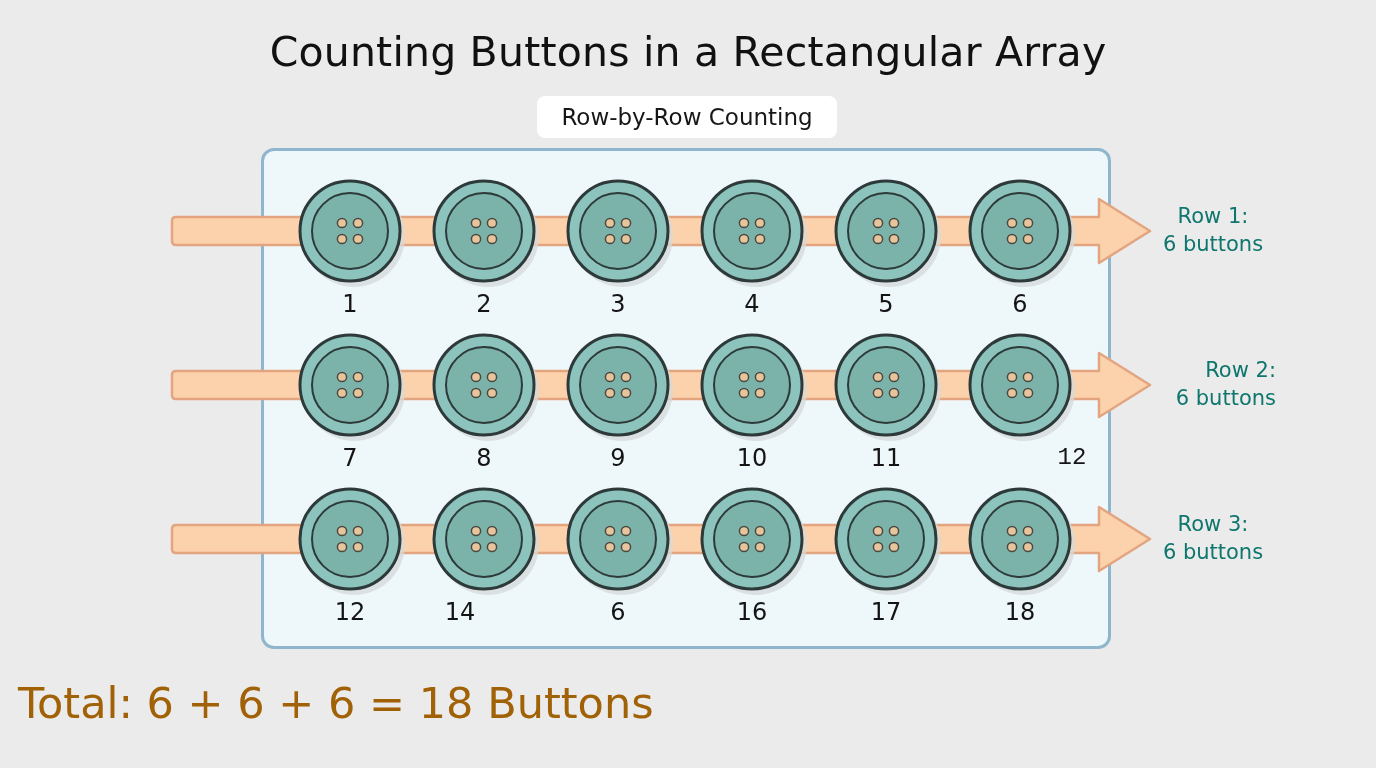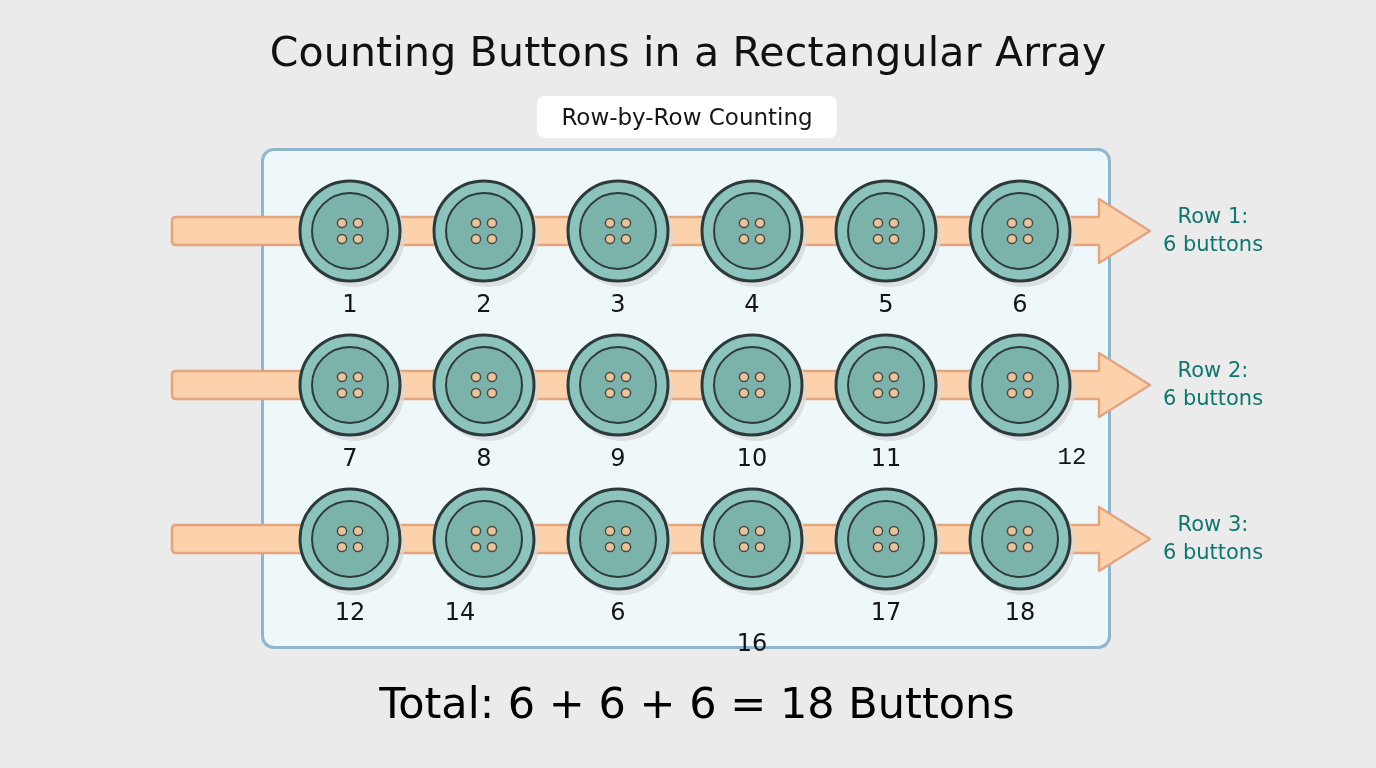--- a/index.html
+++ b/index.html
@@ -34,22 +34,22 @@
   .btn svg { width:104px; height:104px; overflow:visible; }
   .num {
     position:absolute; width:60px; margin-left:-30px; text-align:center;
     font-size:24px; color:#141414;
   }
   .rowlabel {
     position:absolute; left:1150px; width:126px; text-align:center;
     font-size:21px; line-height:28px; color:#0f766e;
   }
   .total {
-    position:absolute; left:0; right:0; top:678px; text-align:center;
-    font-size:43px; color:#000000;margin-left:18px;
+    position:absolute; left:0; right:0; top:678px; text-align:left;
+    font-size:43px; color:#a16207;margin-left:18px;
   }
 </style>
 </head>
 <body>
 
 <div class="title">Counting Buttons in a Rectangular Array</div>
 <div class="subtitle">Row-by-Row Counting</div>
 
 <div class="panel"></div>
 
@@ -224,21 +224,21 @@
     <div class="num" style="left: 618px; top: 598px;">6</div>
     <div class="btn" style="left: 752px; top: 539px;"><svg viewBox="0 0 104 104">
         <circle cx="56" cy="57" r="51" fill="#d4d9d9" opacity="0.75"></circle>
         <circle cx="52" cy="52" r="50" fill="#8cc4bd" stroke="#2e3a3a" stroke-width="3"></circle>
         <circle cx="52" cy="52" r="38" fill="#7bb3ab" stroke="#2e3a3a" stroke-width="2"></circle>
         <circle cx="44" cy="44" r="4.6" fill="#e8c49c" stroke="#4a4a42" stroke-width="1.5"></circle>
         <circle cx="60" cy="44" r="4.6" fill="#e8c49c" stroke="#4a4a42" stroke-width="1.5"></circle>
         <circle cx="44" cy="60" r="4.6" fill="#e8c49c" stroke="#4a4a42" stroke-width="1.5"></circle>
         <circle cx="60" cy="60" r="4.6" fill="#e8c49c" stroke="#4a4a42" stroke-width="1.5"></circle>
       </svg></div>
-    <div class="num" style="left: 752px; top: 598px; margin-top: 31px;">16</div>
+    <div class="num" style="left: 752px; top: 598px;">16</div>
     <div class="btn" style="left: 886px; top: 539px;"><svg viewBox="0 0 104 104">
         <circle cx="56" cy="57" r="51" fill="#d4d9d9" opacity="0.75"></circle>
         <circle cx="52" cy="52" r="50" fill="#8cc4bd" stroke="#2e3a3a" stroke-width="3"></circle>
         <circle cx="52" cy="52" r="38" fill="#7bb3ab" stroke="#2e3a3a" stroke-width="2"></circle>
         <circle cx="44" cy="44" r="4.6" fill="#e8c49c" stroke="#4a4a42" stroke-width="1.5"></circle>
         <circle cx="60" cy="44" r="4.6" fill="#e8c49c" stroke="#4a4a42" stroke-width="1.5"></circle>
         <circle cx="44" cy="60" r="4.6" fill="#e8c49c" stroke="#4a4a42" stroke-width="1.5"></circle>
         <circle cx="60" cy="60" r="4.6" fill="#e8c49c" stroke="#4a4a42" stroke-width="1.5"></circle>
       </svg></div>
     <div class="num" style="left: 886px; top: 598px;">17</div>
@@ -251,21 +251,21 @@
         <circle cx="44" cy="60" r="4.6" fill="#e8c49c" stroke="#4a4a42" stroke-width="1.5"></circle>
         <circle cx="60" cy="60" r="4.6" fill="#e8c49c" stroke="#4a4a42" stroke-width="1.5"></circle>
       </svg></div>
     <div class="num" style="left: 1020px; top: 598px;">18</div>
   </div>
 
 <div class="rowlabel" style="top:202px;">
   <div>Row 1:</div>
   <div>6 buttons</div>
 </div>
-<div class="rowlabel" style="top:356px;">
+<div class="rowlabel" style="top:356px;text-align:right;">
   <div>Row 2:</div>
   <div>6 buttons</div>
 </div>
 <div class="rowlabel" style="top:510px;">
   <div>Row 3:</div>
   <div>6 buttons</div>
 </div>
 
 <div class="total">Total: 6 + 6 + 6 = 18 Buttons</div>
 

